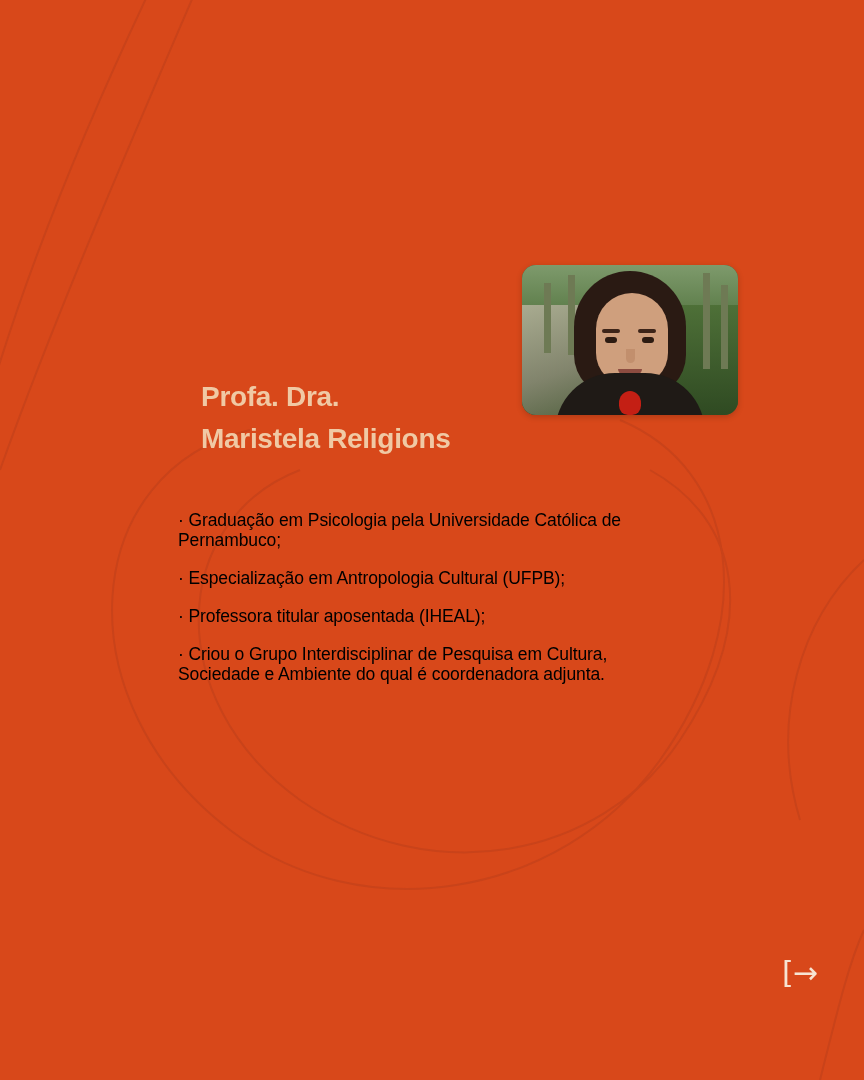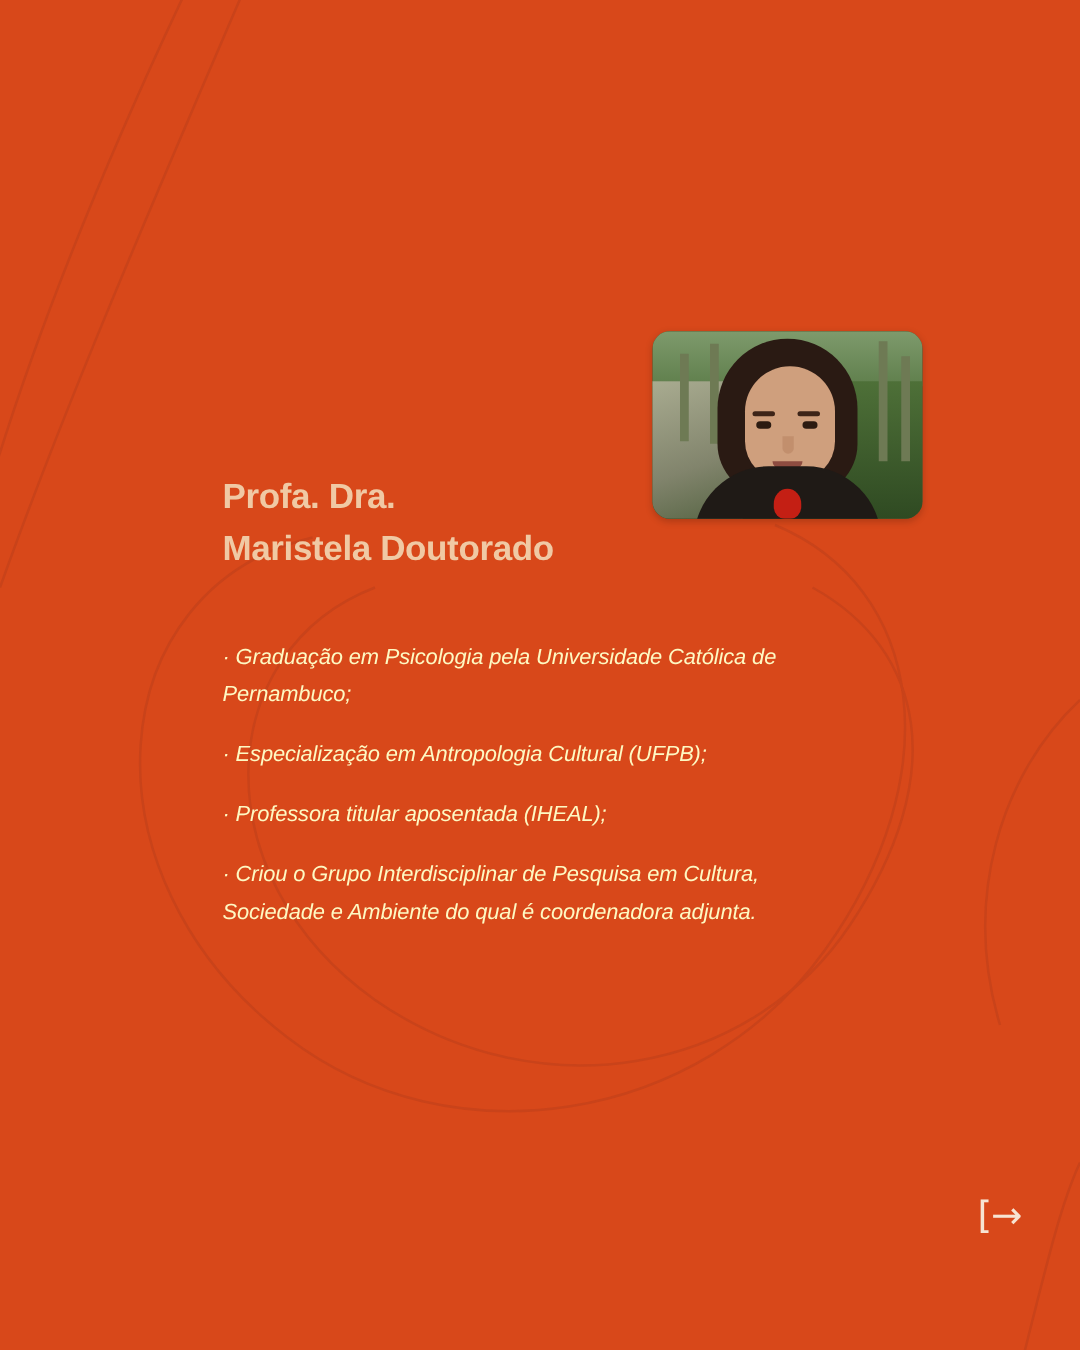--- a/index.html
+++ b/index.html
@@ -175,32 +175,31 @@
     position: absolute;
     left: 178px;
     top: 376px;
     width: 340px;
     color: #f0c9a4;
     font-size: 28px;
     font-weight: bold;
     line-height: 42px;
     letter-spacing: -0.3px;
   }
-  #name .line { display: block; }
+  #name .line { display: block; margin-left: 23px; }
 
   #bio {
     position: absolute;
     left: 178px;
     top: 492px;
     width: 500px;
-    color: #fef9c3;
+    color: #000000;
     font-size: 17.5px;
-    line-height: 30px;
+    line-height: 20px;
     letter-spacing: -0.1px;
-    font-style: italic;
   }
   #bio .item {
     margin-bottom: 18px;
   }
   #bio .item:last-child { margin-bottom: 17px; }
 
   
   #next-arrow {
     position: absolute;
     left: 782px;
@@ -247,21 +246,21 @@
     <div class="eye eye-l"></div>
     <div class="eye eye-r"></div>
     <div class="nose"></div>
     <div class="mouth"></div>
     <div class="shoulders"></div>
     <div class="necklace"></div>
   </div>
 
   <div id="name">
     <span class="line">Profa. Dra.</span>
-    <span class="line">Maristela Doutorado</span>
+    <span class="line">Maristela Religions</span>
   </div>
 
   <div id="bio">
     <p class="item">· Graduação em Psicologia pela Universidade Católica de Pernambuco;</p>
     <p class="item">· Especialização em Antropologia Cultural (UFPB);</p>
     <p class="item">· Professora titular aposentada (IHEAL);</p>
     <p class="item">· Criou o Grupo Interdisciplinar de Pesquisa em Cultura, Sociedade e Ambiente do qual é coordenadora adjunta.</p>
   </div>
 
   <div id="next-arrow">[→</div>

